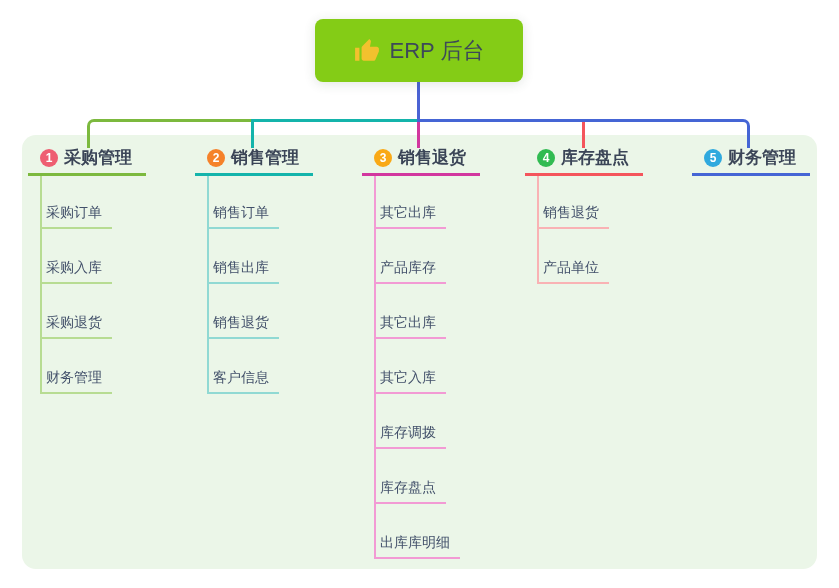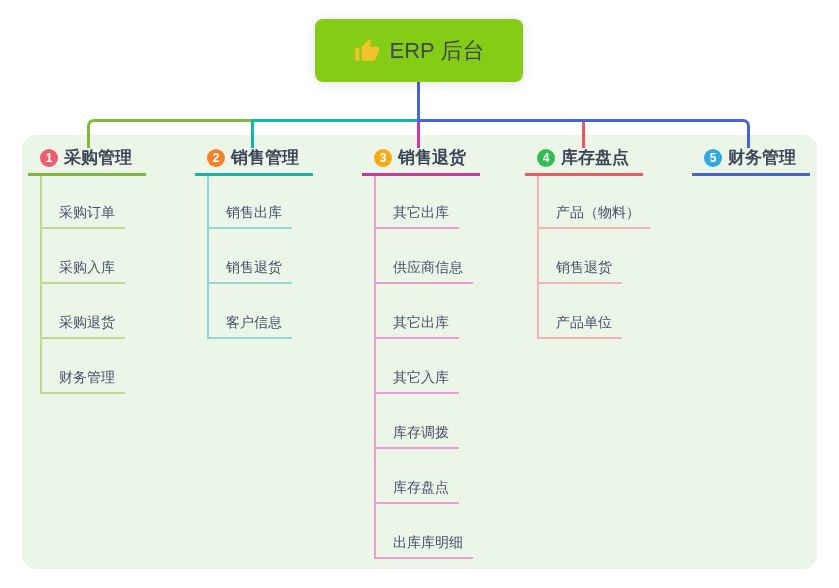--- a/index.html
+++ b/index.html
@@ -69,21 +69,21 @@
     background:var(--badge);
     color:#fff;font-size:12px;line-height:18px;font-weight:700;text-align:center;
   }
   .children{
     margin-left:12px;
     border-left:2px solid var(--light);
     padding-top:26px;
   }
   .child{
     display:block;width:fit-content;
-    padding:0 10px 5px 17px;
+    padding:0 10px 5px 4px;
     border-bottom:2px solid var(--light);
     font-size:14px;line-height:20px;color:#42506a;
     white-space:nowrap;
   }
   .child + .child{margin-top:28px;}
 </style>
 </head>
 <body>
 
 <div id="stage" style="--root-line: #4b63d4; --panel: #ebf6e8;">
@@ -119,49 +119,49 @@
       <div class="child">财务管理</div>
     </div>
   </div>
 
   <div class="branch branch-b1" style="--accent: #14b4ab; --light: #90d9d3; --badge: #f5822a;">
     <div class="branch-title">
       <span class="badge">2</span>
       <span>销售管理</span>
     </div>
     <div class="children">
+      <div class="child">销售订单</div>
       <div class="child">销售出库</div>
       <div class="child">销售退货</div>
       <div class="child">客户信息</div>
     </div>
   </div>
 
   <div class="branch branch-b2" style="--accent: #d2379f; --light: #f29ad4; --badge: #f9a916;">
     <div class="branch-title">
       <span class="badge">3</span>
       <span>销售退货</span>
     </div>
     <div class="children">
       <div class="child">其它出库</div>
-      <div class="child">供应商信息</div>
+      <div class="child">产品库存</div>
       <div class="child">其它出库</div>
       <div class="child">其它入库</div>
       <div class="child">库存调拨</div>
       <div class="child">库存盘点</div>
       <div class="child">出库库明细</div>
     </div>
   </div>
 
   <div class="branch branch-b3" style="--accent: #f4555c; --light: #f9b2b4; --badge: #31bb52;">
     <div class="branch-title">
       <span class="badge">4</span>
       <span>库存盘点</span>
     </div>
     <div class="children">
-      <div class="child">产品（物料）</div>
       <div class="child">销售退货</div>
       <div class="child">产品单位</div>
     </div>
   </div>
 
   <div class="branch branch-b4" style="--accent: #4565d5; --light: #a8bcea; --badge: #2fa9de;">
     <div class="branch-title">
       <span class="badge">5</span>
       <span>财务管理</span>
     </div>

